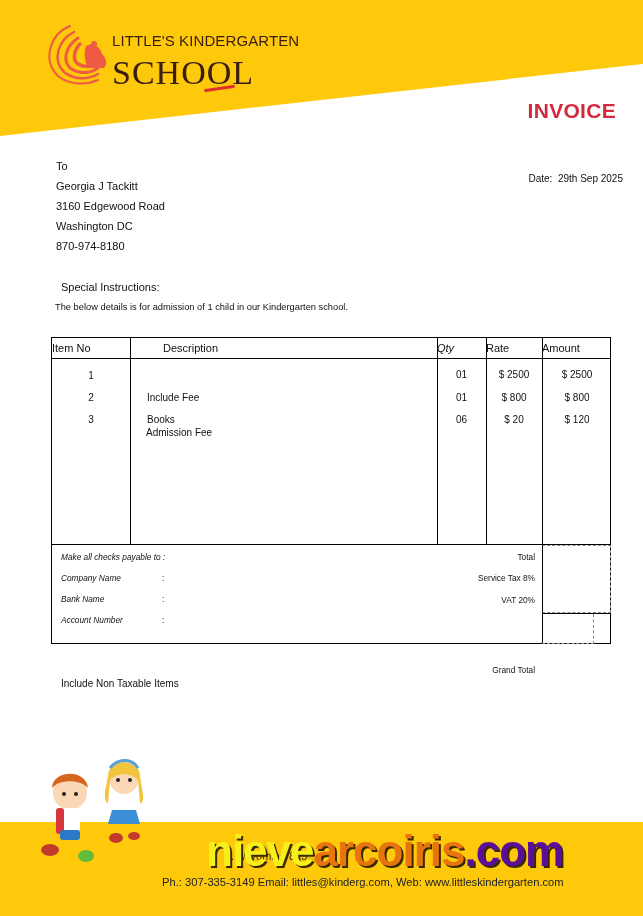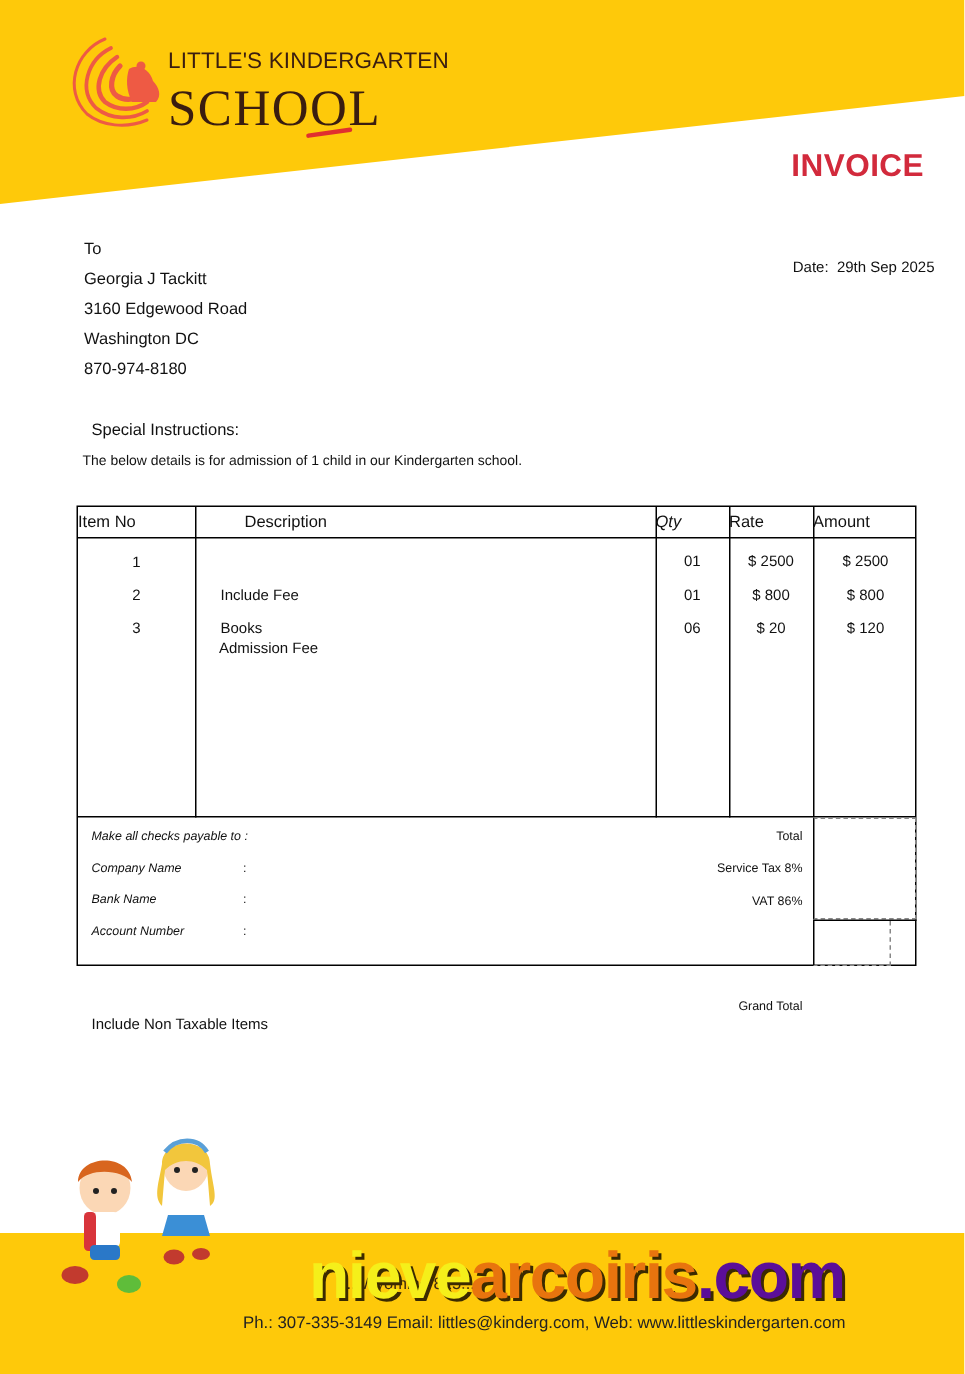--- a/index.html
+++ b/index.html
@@ -117,21 +117,21 @@
   <div class="summary-left" style="top:214px;">Make all checks payable to :</div>
   <div class="summary-left" style="top:235px;">Company Name</div>
   <div class="summary-colon" style="top:235px;">:</div>
   <div class="summary-left" style="top:256px;">Bank Name</div>
   <div class="summary-colon" style="top:256px;">:</div>
   <div class="summary-left" style="top:277px;">Account Number</div>
   <div class="summary-colon" style="top:277px;">:</div>
 
   <div class="summary-right" style="top:214px;">Total</div>
   <div class="summary-right" style="top:235px;">Service Tax 8%</div>
-  <div class="summary-right" style="top:257px;">VAT 86%</div>
+  <div class="summary-right" style="top:257px;">VAT 20%</div>
   <div class="summary-right" style="top:279px;margin-top:48px;">Grand Total</div>
 
   <div class="total-box"></div>
   <div class="total-box-solid-bottom"></div>
   <div class="grand-box"></div>
 </div>
 
 <div class="nontax">Include Non Taxable Items</div>
 
 <div class="footer-band"></div>

